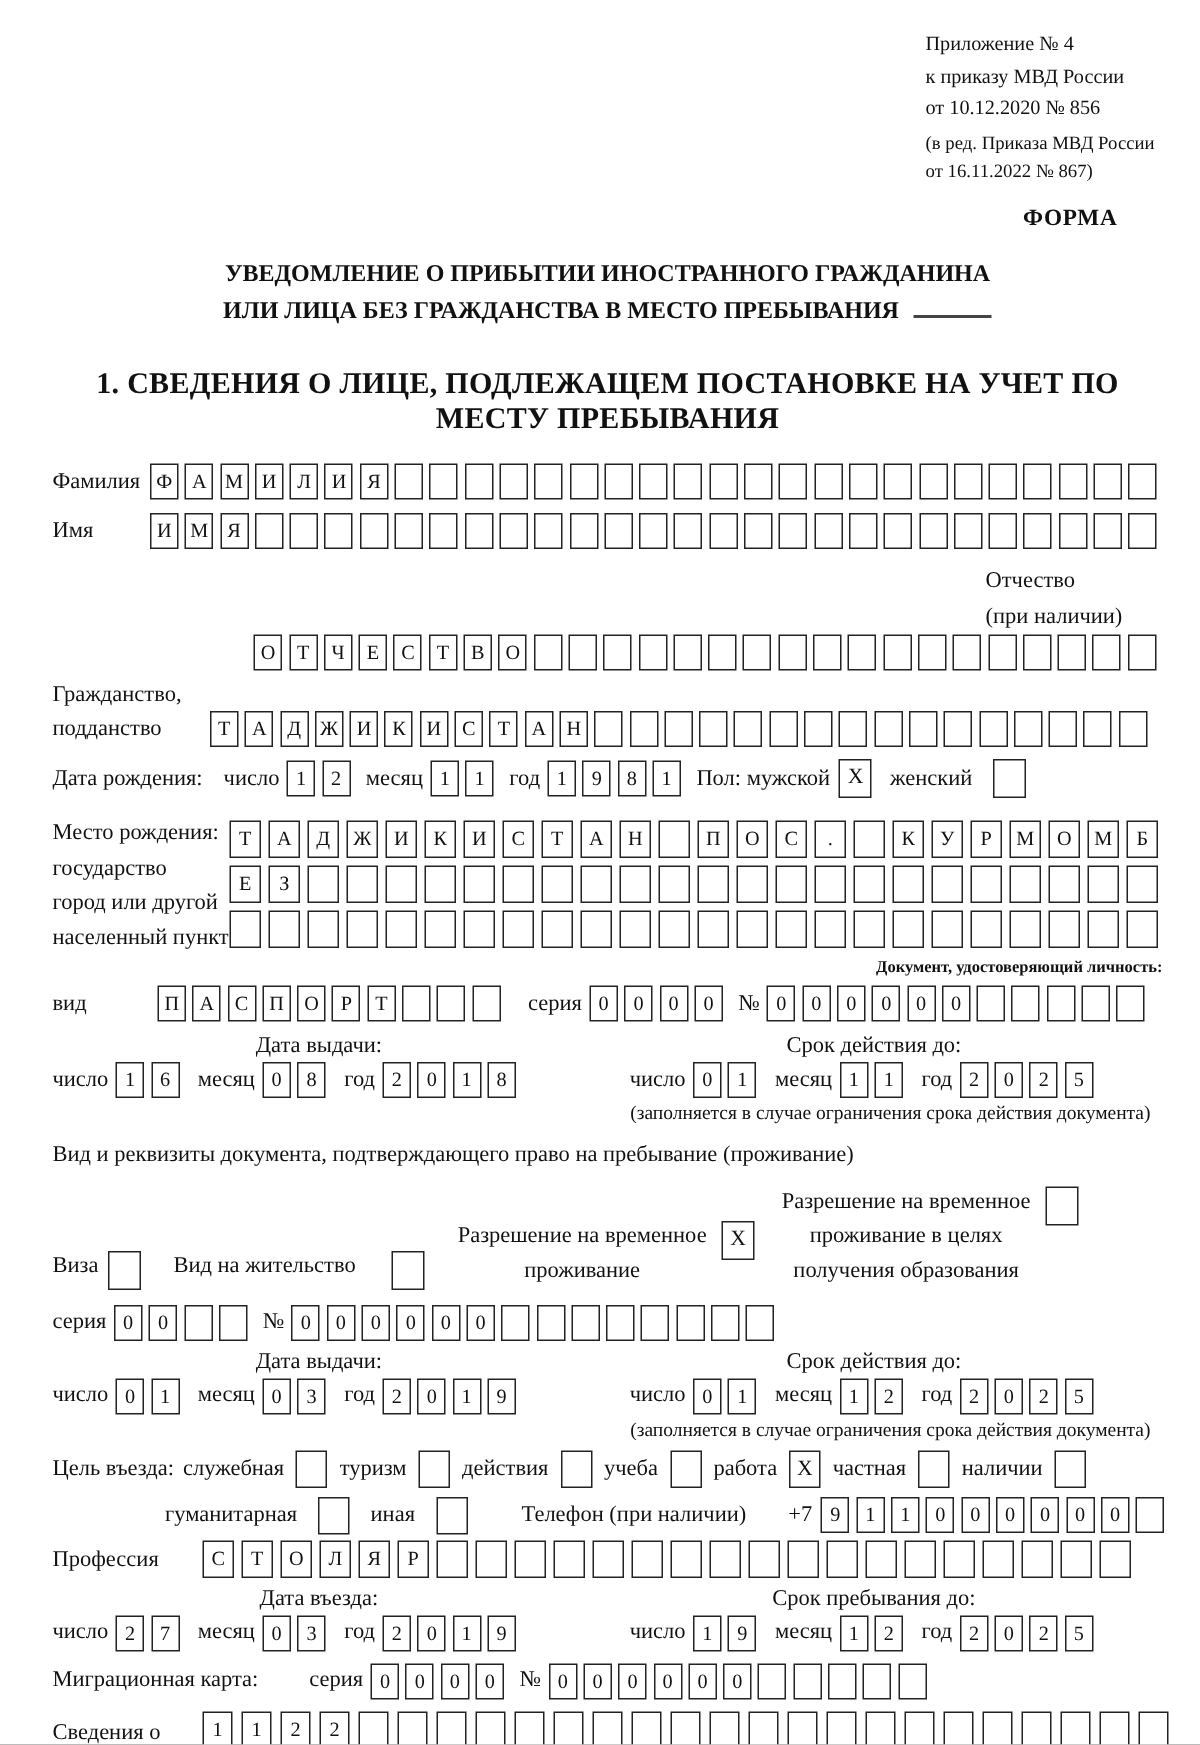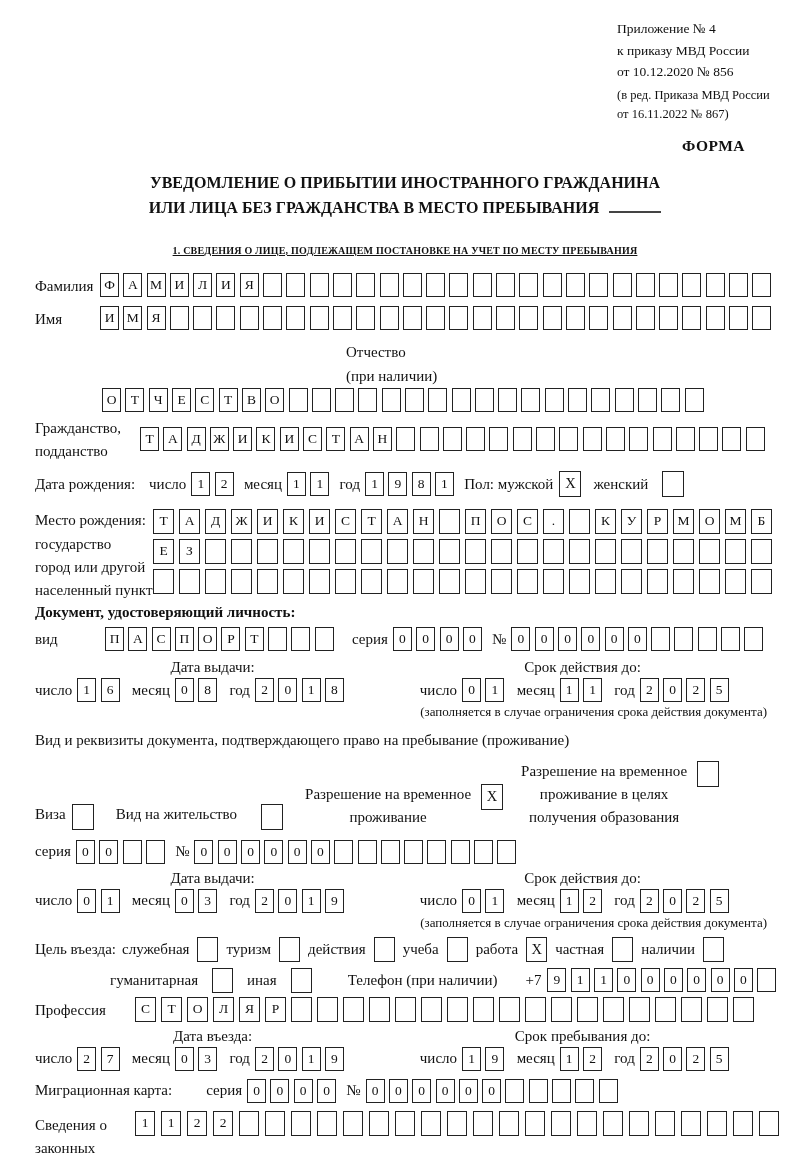--- a/index.html
+++ b/index.html
@@ -6,23 +6,23 @@
   .page{
     width:800px;height:1163px;background:#fff;margin:0 auto;
     font-family:"Liberation Serif","DejaVu Serif",serif;color:#111;
     box-sizing:border-box;padding:18px 25px 10px 35px;overflow:hidden;
   }
   .appendix{margin-left:582px;font-size:13.5px;line-height:1.6;}
   .edition{margin-left:582px;font-size:12.5px;line-height:1.5;margin-top:3px;}
   .forma{text-align:right;font-weight:bold;font-size:15.5px;margin:14px 30px 0 0;letter-spacing:.5px;}
   .title{text-align:center;font-weight:bold;font-size:16px;line-height:1.55;margin-top:16px;}
   .title-underline{display:inline-block;width:52px;border-bottom:2.5px solid #444;height:14px;margin-left:10px;}
-  .sec-heading{font-weight:bold;font-size:10px;margin-top:24px;text-align:center;letter-spacing:.2px;text-decoration:underline;}
+  .sec-heading{font-weight:bold;font-size:20px;margin-top:24px;text-align:center;letter-spacing:.2px;}
   .form{margin-top:16px;font-size:15px;}
-  .row{display:flex;align-items:center;margin-bottom:7px;}
+  .row{display:flex;align-items:flex-end;margin-bottom:7px;}
   .lbl{flex:none;padding-top:3px;line-height:1.55;}
   .w65{width:65px;}.w105{width:105px;}.w118{width:118px;}.w100{width:100px;}
   .cells{display:flex;flex-wrap:nowrap;}
   .cell{
     flex:none;box-sizing:border-box;width:19px;height:24px;border:1.6px solid #222;
     margin-right:4.3px;text-align:center;font-size:13.5px;line-height:21px;background:#fff;
   }
   .cells-wide .cell{width:21px;height:25px;margin-right:5px;}
   .cells-rep .cell{width:20px;height:25px;margin-right:6px;}
   .stack .cells{margin-bottom:5px;}
@@ -326,21 +326,21 @@
             <span class="cell"></span>
             <span class="cell"></span>
             <span class="cell"></span>
             <span class="cell"></span>
             <span class="cell"></span>
             <span class="cell"></span>
           </div>
       </div>
     </div>
 
-    <div style="text-align:left;font-weight:bold;font-size:15px;margin:2px 0 6px 0;">Документ, удостоверяющий личность:</div>
+    <div style="text-align:right;font-weight:bold;font-size:11px;margin:2px 0 6px 0;">Документ, удостоверяющий личность:</div>
 
     <div class="row inline" style="margin-bottom:8px;">
       <span class="lbl w65" style="padding-top:0;">вид</span>
       <span class="cells">
           <span class="cell">П</span>
           <span class="cell">А</span>
           <span class="cell">С</span>
           <span class="cell">П</span>
           <span class="cell">О</span>
           <span class="cell">Р</span>

